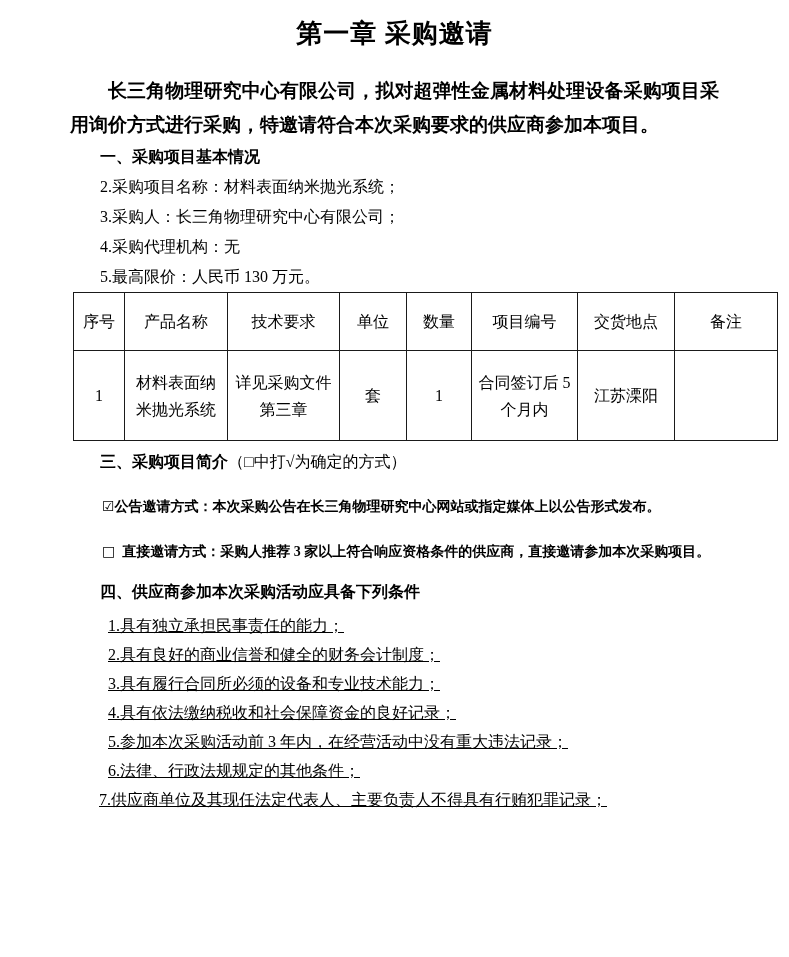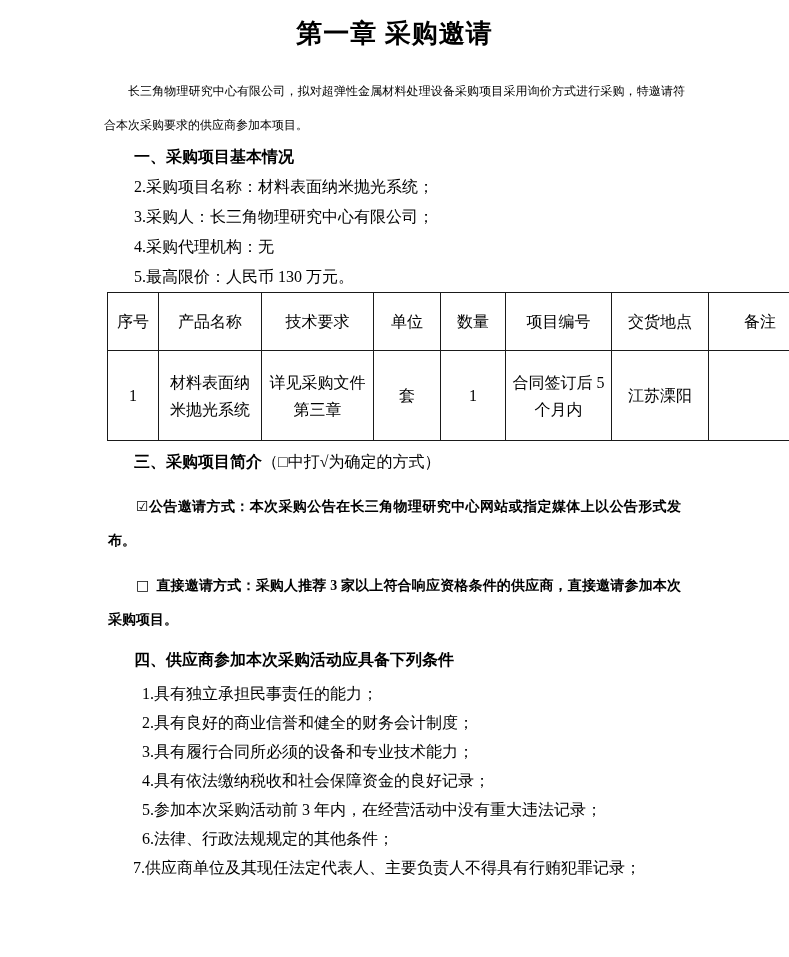--- a/index.html
+++ b/index.html
@@ -5,55 +5,56 @@
   html, body { margin:0; padding:0; background:#ffffff; }
   .page {
     position: relative;
     width: 789px;
     height: 957px;
     background: #ffffff;
     color: #000000;
     font-family: "Liberation Serif", "DejaVu Serif", serif;
     overflow: hidden;
     box-sizing: border-box;
-    padding: 0 104px;
+    padding: 0 70px;
   }
   .chapter-title {
     margin: 14px 0 0 0;
     font-size: 26px;
     line-height: 40px;
     font-weight: 700;
     text-align: center;
     letter-spacing: 1px;
   }
   .intro {
     margin: 20px 0 0 0;
-    font-size: 12px;
+    font-size: 19px;
     line-height: 34px;
     text-indent: 2em;
     text-align: justify;
+    font-weight: bold;
   }
   .h-sec {
     margin: 0;
     font-size: 16px;
     line-height: 30px;
     font-weight: 700;
     padding-left: 30px;
     font-family: "Liberation Sans", "DejaVu Sans", sans-serif;
   }
   .h-sec .note { font-weight: 400; font-family: "Liberation Serif", "DejaVu Serif", serif; }
   .plain-list { margin: 0; padding: 0; }
   .plain-list .li {
     font-size: 16px;
     line-height: 30px;
     padding-left: 30px;
   }
   .s4-list .li { line-height: 29px; padding-left: 38px; }
   .s4-list .li.less-indent { padding-left: 29px; }
-  .s4-list { margin-top: 4px; }
+  .s4-list { margin-top: 4px; text-decoration: underline; }
 
   table.spec-table {
     border-collapse: collapse;
     table-layout: fixed;
     margin: 0 0 0 3px;
     width: 632px;
     font-size: 16px;
     border-radius: 9px;
   }
   table.spec-table th, table.spec-table td {

